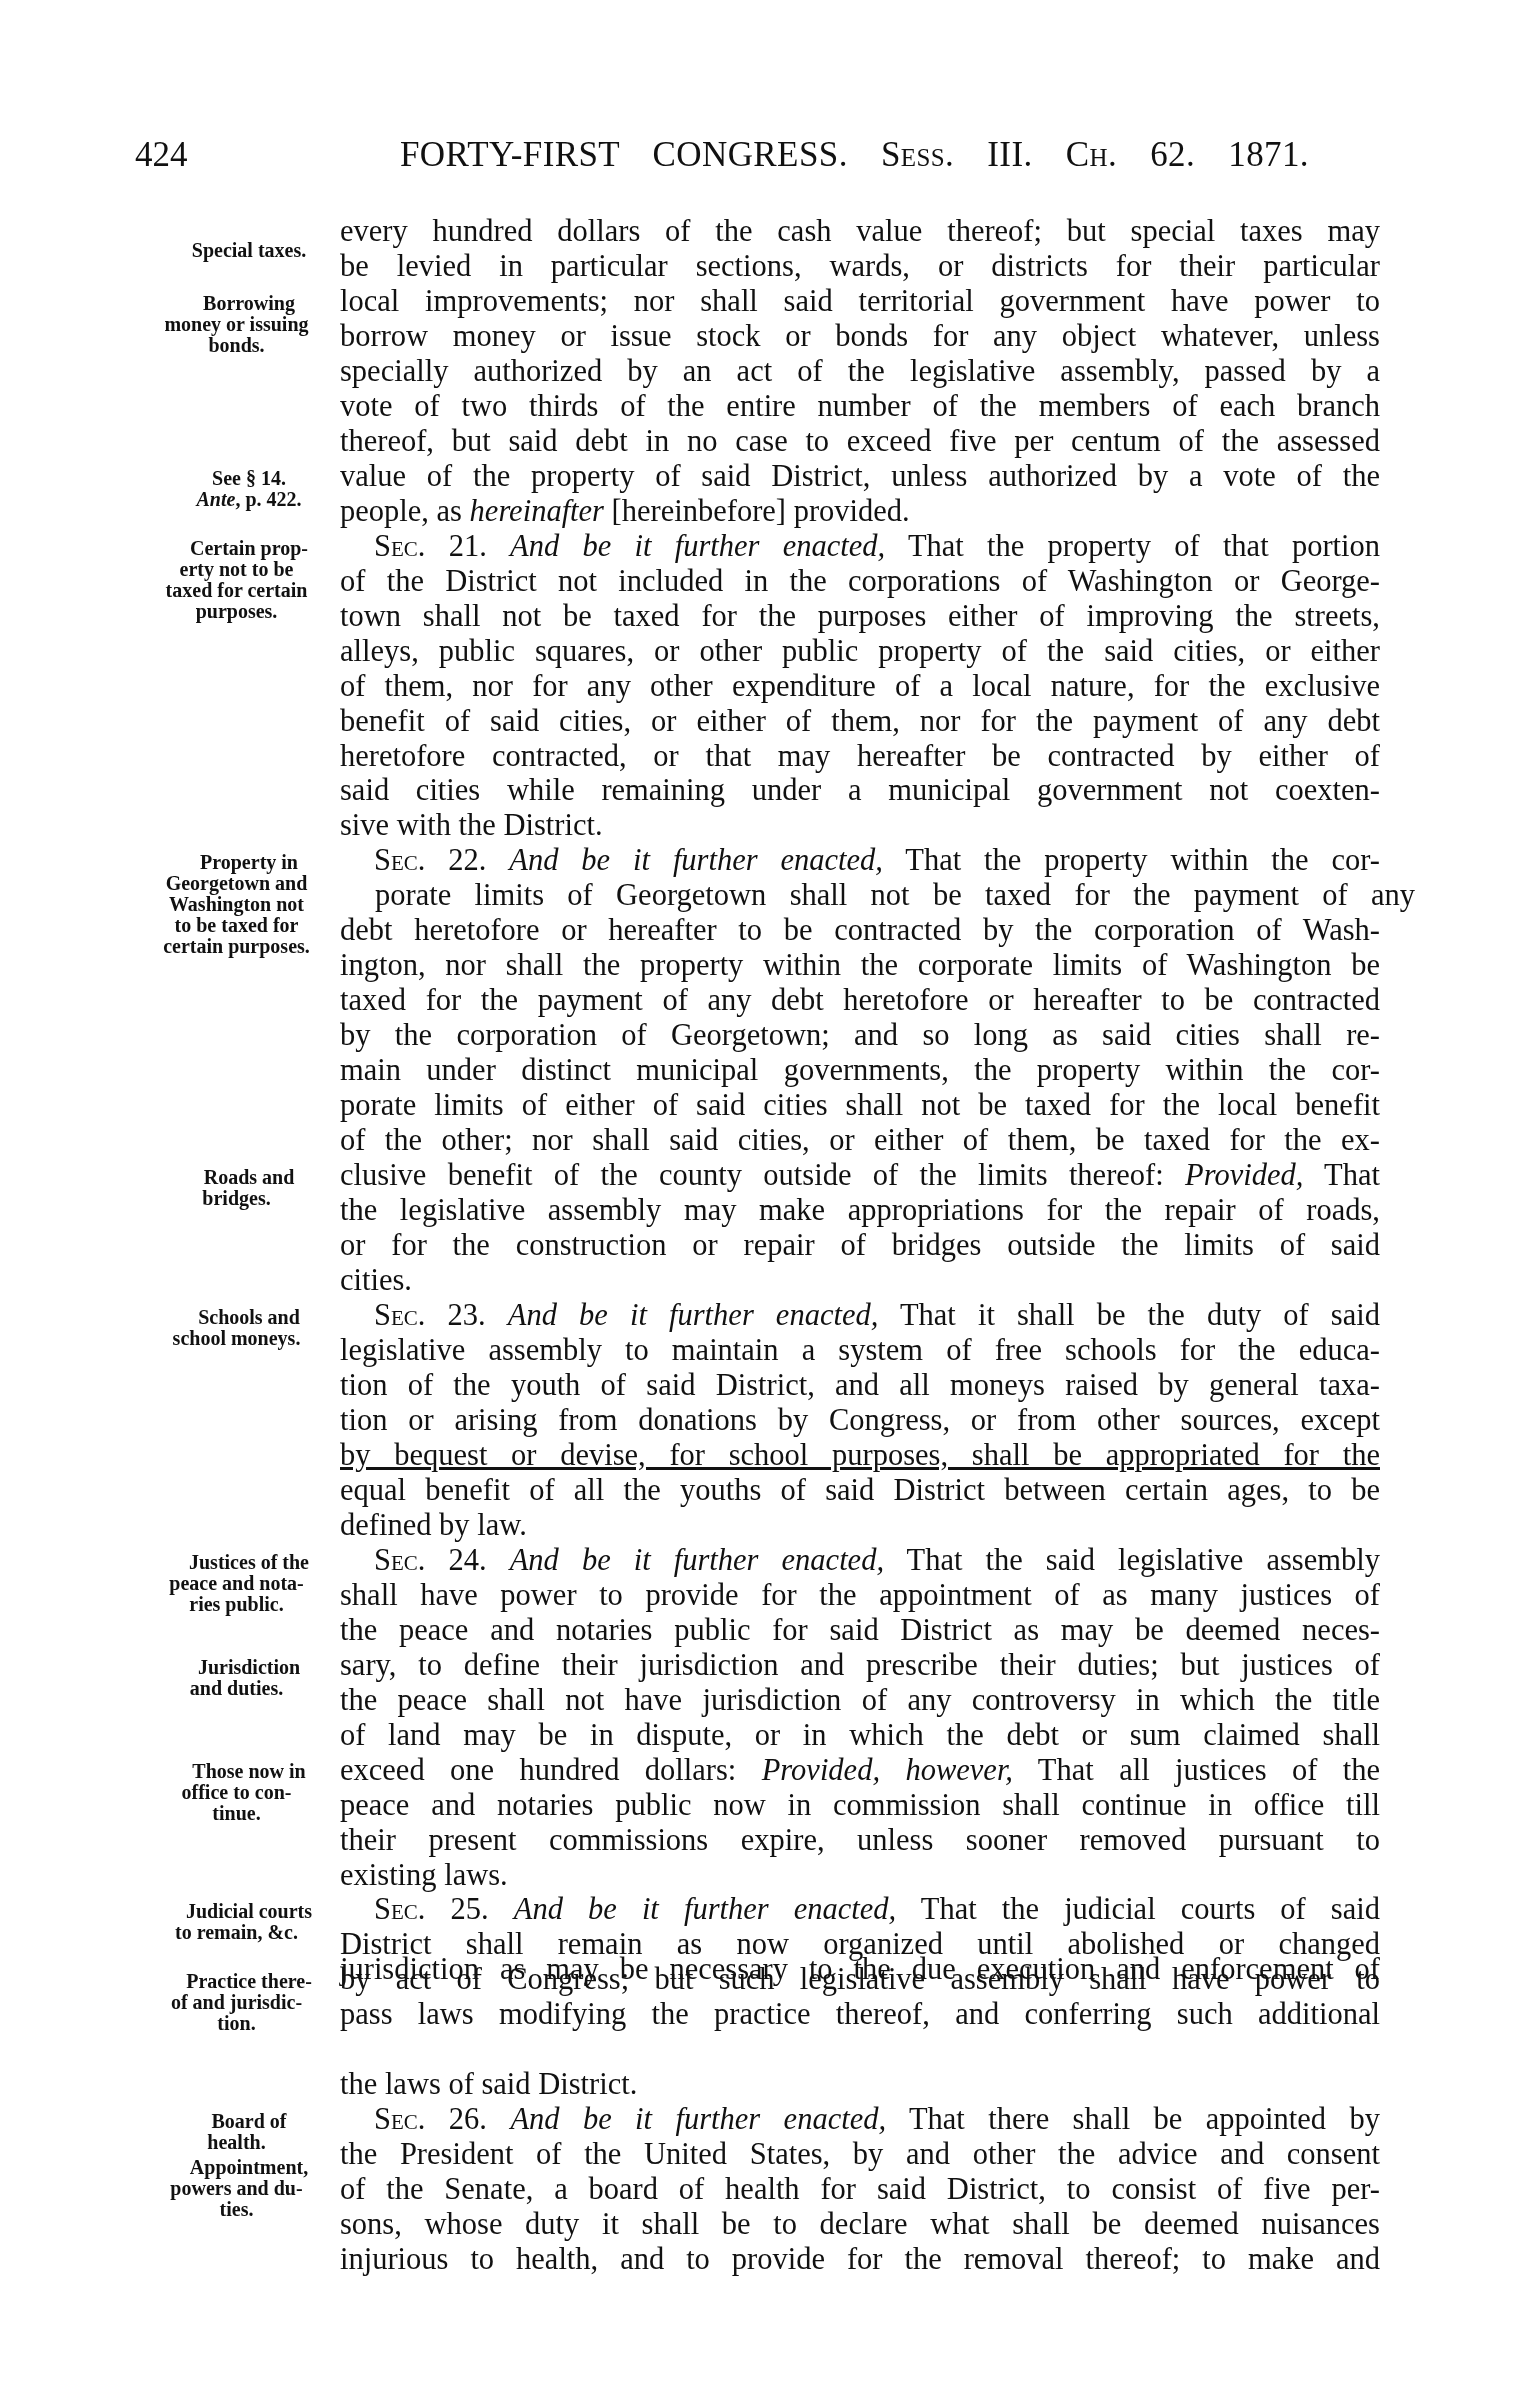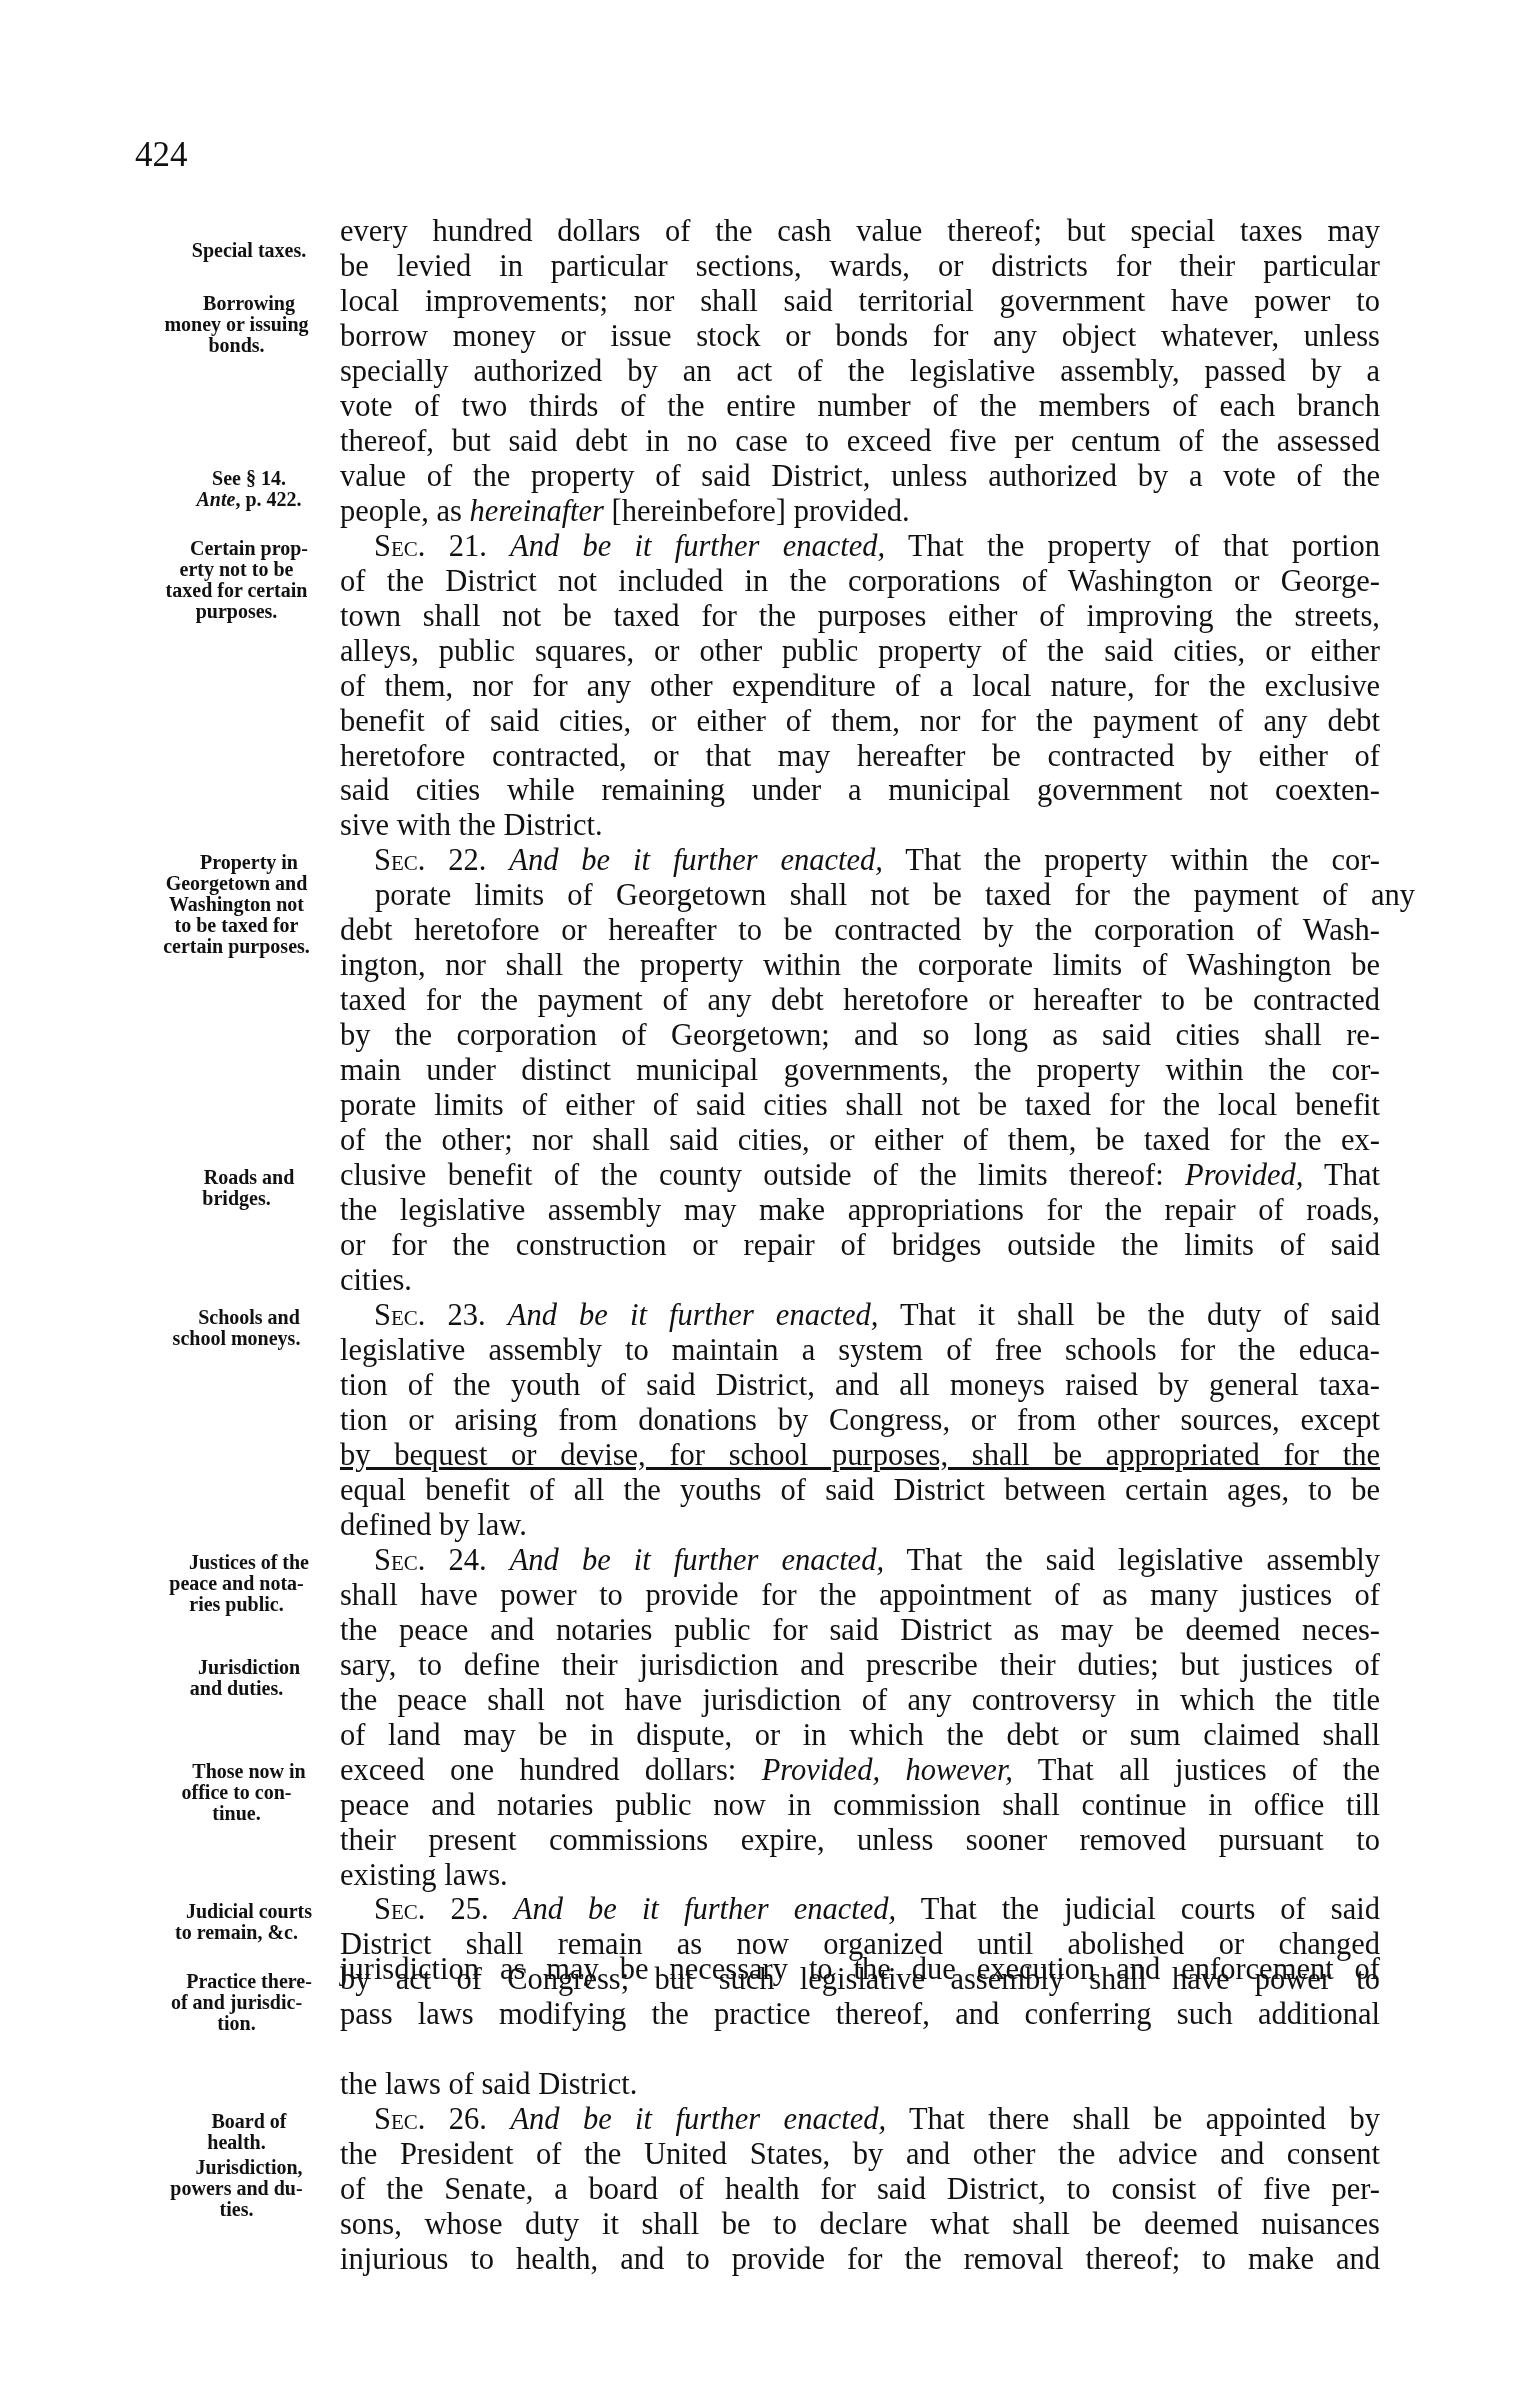--- a/index.html
+++ b/index.html
@@ -19,20 +19,26 @@
   .note .nl { display: block; white-space: nowrap; }
   .note .nl.ind { padding-left: 25px; }
   .note .it { font-style: italic; }
   .sec-label { font-variant: small-caps; }
 </style>
 </head>
 <body>
 
 <div id="page">
   <div class="hdr hdr-num">424</div>
+  <div class="hdr hdr-title">
+    <span>FORTY-FIRST CONGRESS.</span>
+    <span class="sc">Sess. III.</span>
+    <span class="sc">Ch. 62.</span>
+    <span>1871.</span>
+  </div>
   <div id="body-text">
       <div class="line" style="top: 214px;"><span>every hundred dollars of the cash value thereof; but special taxes may</span></div>
       <div class="line" style="top: 249px;"><span>be levied in particular sections, wards, or districts for their particular</span></div>
       <div class="line" style="top: 284px;"><span>local improvements; nor shall said territorial government have power to</span></div>
       <div class="line" style="top: 319px;"><span>borrow money or issue stock or bonds for any object whatever, unless</span></div>
       <div class="line" style="top: 354px;"><span>specially authorized by an act of the legislative assembly, passed by a</span></div>
       <div class="line" style="top: 389px;"><span>vote of two thirds of the entire number of the members of each branch</span></div>
       <div class="line" style="top: 424px;"><span>thereof, but said debt in no case to exceed five per centum of the assessed</span></div>
       <div class="line" style="top: 459px;"><span>value of the property of said District, unless authorized by a vote of the</span></div>
       <div class="line last" style="top: 494px;"><span>people, as </span><span class="it">hereinafter</span><span> [hereinbefore] provided.</span></div>
@@ -142,19 +148,19 @@
       <div class="note" style="top: 1971px;">
         <span class="nl ind">Practice there-</span>
         <span class="nl">of and jurisdic-</span>
         <span class="nl">tion.</span>
       </div>
       <div class="note" style="top: 2111px;">
         <span class="nl ind">Board of</span>
         <span class="nl">health.</span>
       </div>
       <div class="note" style="top: 2157px;">
-        <span class="nl ind">Jurisdiction,</span>
+        <span class="nl ind">Appointment,</span>
         <span class="nl">powers and du-</span>
         <span class="nl">ties.</span>
       </div>
     </div>
 </div>
 
 
 </body></html>

